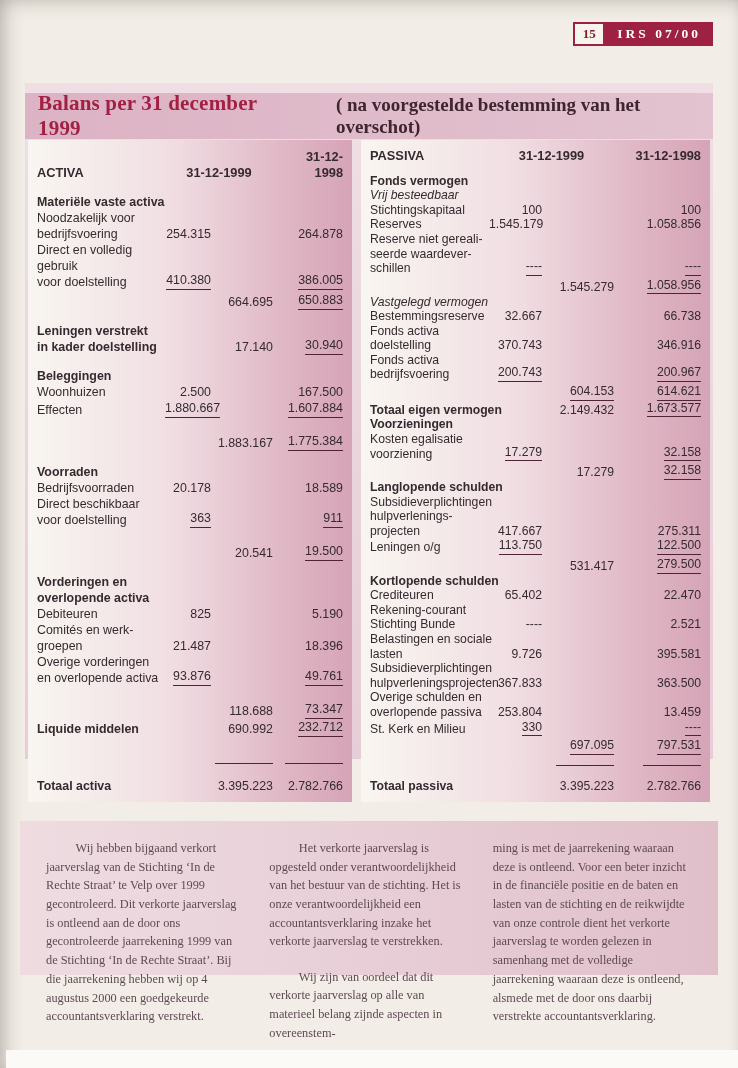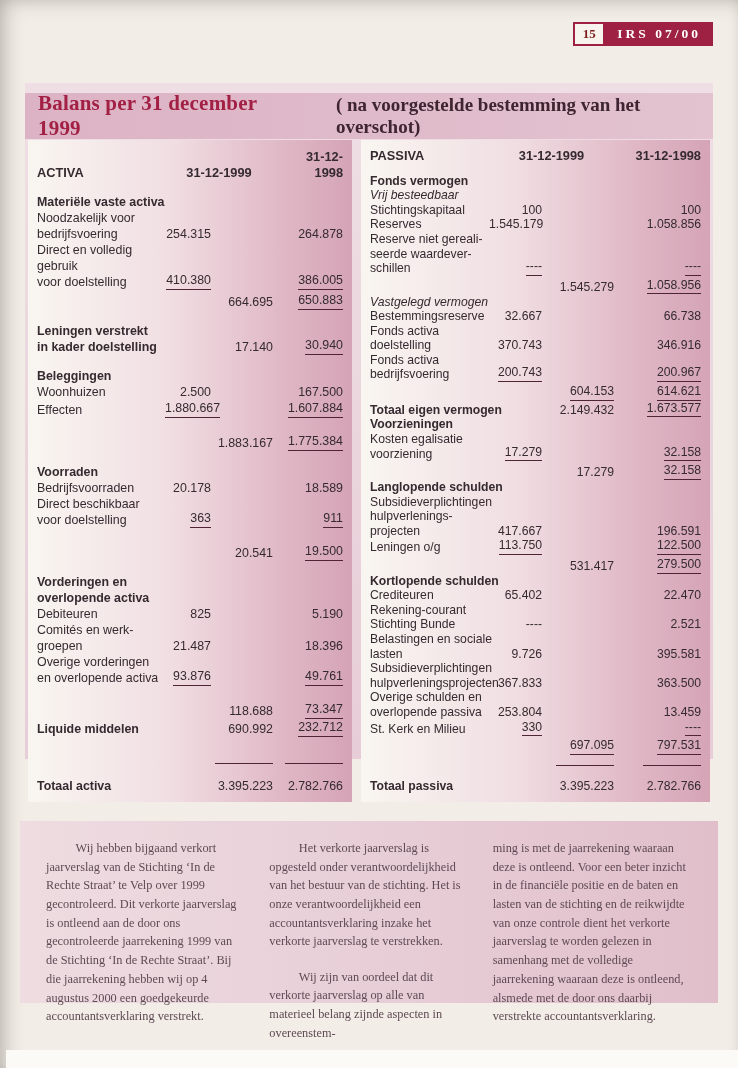--- a/index.html
+++ b/index.html
@@ -48,21 +48,21 @@
   .brow.i .cell.label{font-style:italic;}
   .u{display:inline-block;border-bottom:1.4px solid #4e2436;padding-bottom:1px;}
   .rule{display:inline-block;width:58px;border-top:1.5px solid #4e2436;height:0;}
   .gapr{height:13px;}
   .passiva .gapr{height:8px;}
   .brow.sub{margin-top:2px;}
   .brow.rulerow{margin-top:auto;}
   .brow.total{margin-top:10px;}
 
   
-  .footer{position:absolute;left:20px;top:821px;width:698px;height:182px;box-sizing:border-box;
+  .footer{position:absolute;left:20px;top:821px;width:698px;height:154px;box-sizing:border-box;
           background:linear-gradient(90deg,#eedce1 0%,#e7cdd6 55%,#e0bfca 100%);
           display:grid;grid-template-columns:1fr 1fr 1fr;column-gap:24px;
           padding:18px 26px 16px 26px;
           font-family:"Liberation Serif",serif;font-size:12.3px;line-height:1.52;color:#5e4a54;}
   .footer p{margin:0;}
   .footer p.ind{text-indent:2.4em;}
   .footer p + p{margin-top:1.35em;}
 </style>
 </head>
 <body>
@@ -295,21 +295,21 @@
               <div class="cell label"><span>Langlopende schulden</span></div>
               <div class="cell c1"></div>
               <div class="cell c2"></div>
               <div class="cell c3"></div>
             </div><div class="brow">
               <div class="cell label"><span>Subsidieverplichtingen
 hulpverlenings-
 projecten</span></div>
               <div class="cell c1"><span>417.667</span></div>
               <div class="cell c2"></div>
-              <div class="cell c3"><span>196.591</span></div>
+              <div class="cell c3"><span>275.311</span></div>
             </div><div class="brow">
               <div class="cell label"><span>Leningen o/g</span></div>
               <div class="cell c1"><span class="u">113.750</span></div>
               <div class="cell c2"></div>
               <div class="cell c3"><span class="u">122.500</span></div>
             </div><div class="brow sub">
               <div class="cell label"></div>
               <div class="cell c1"></div>
               <div class="cell c2"><span>531.417</span></div>
               <div class="cell c3"><span class="u">279.500</span></div>

